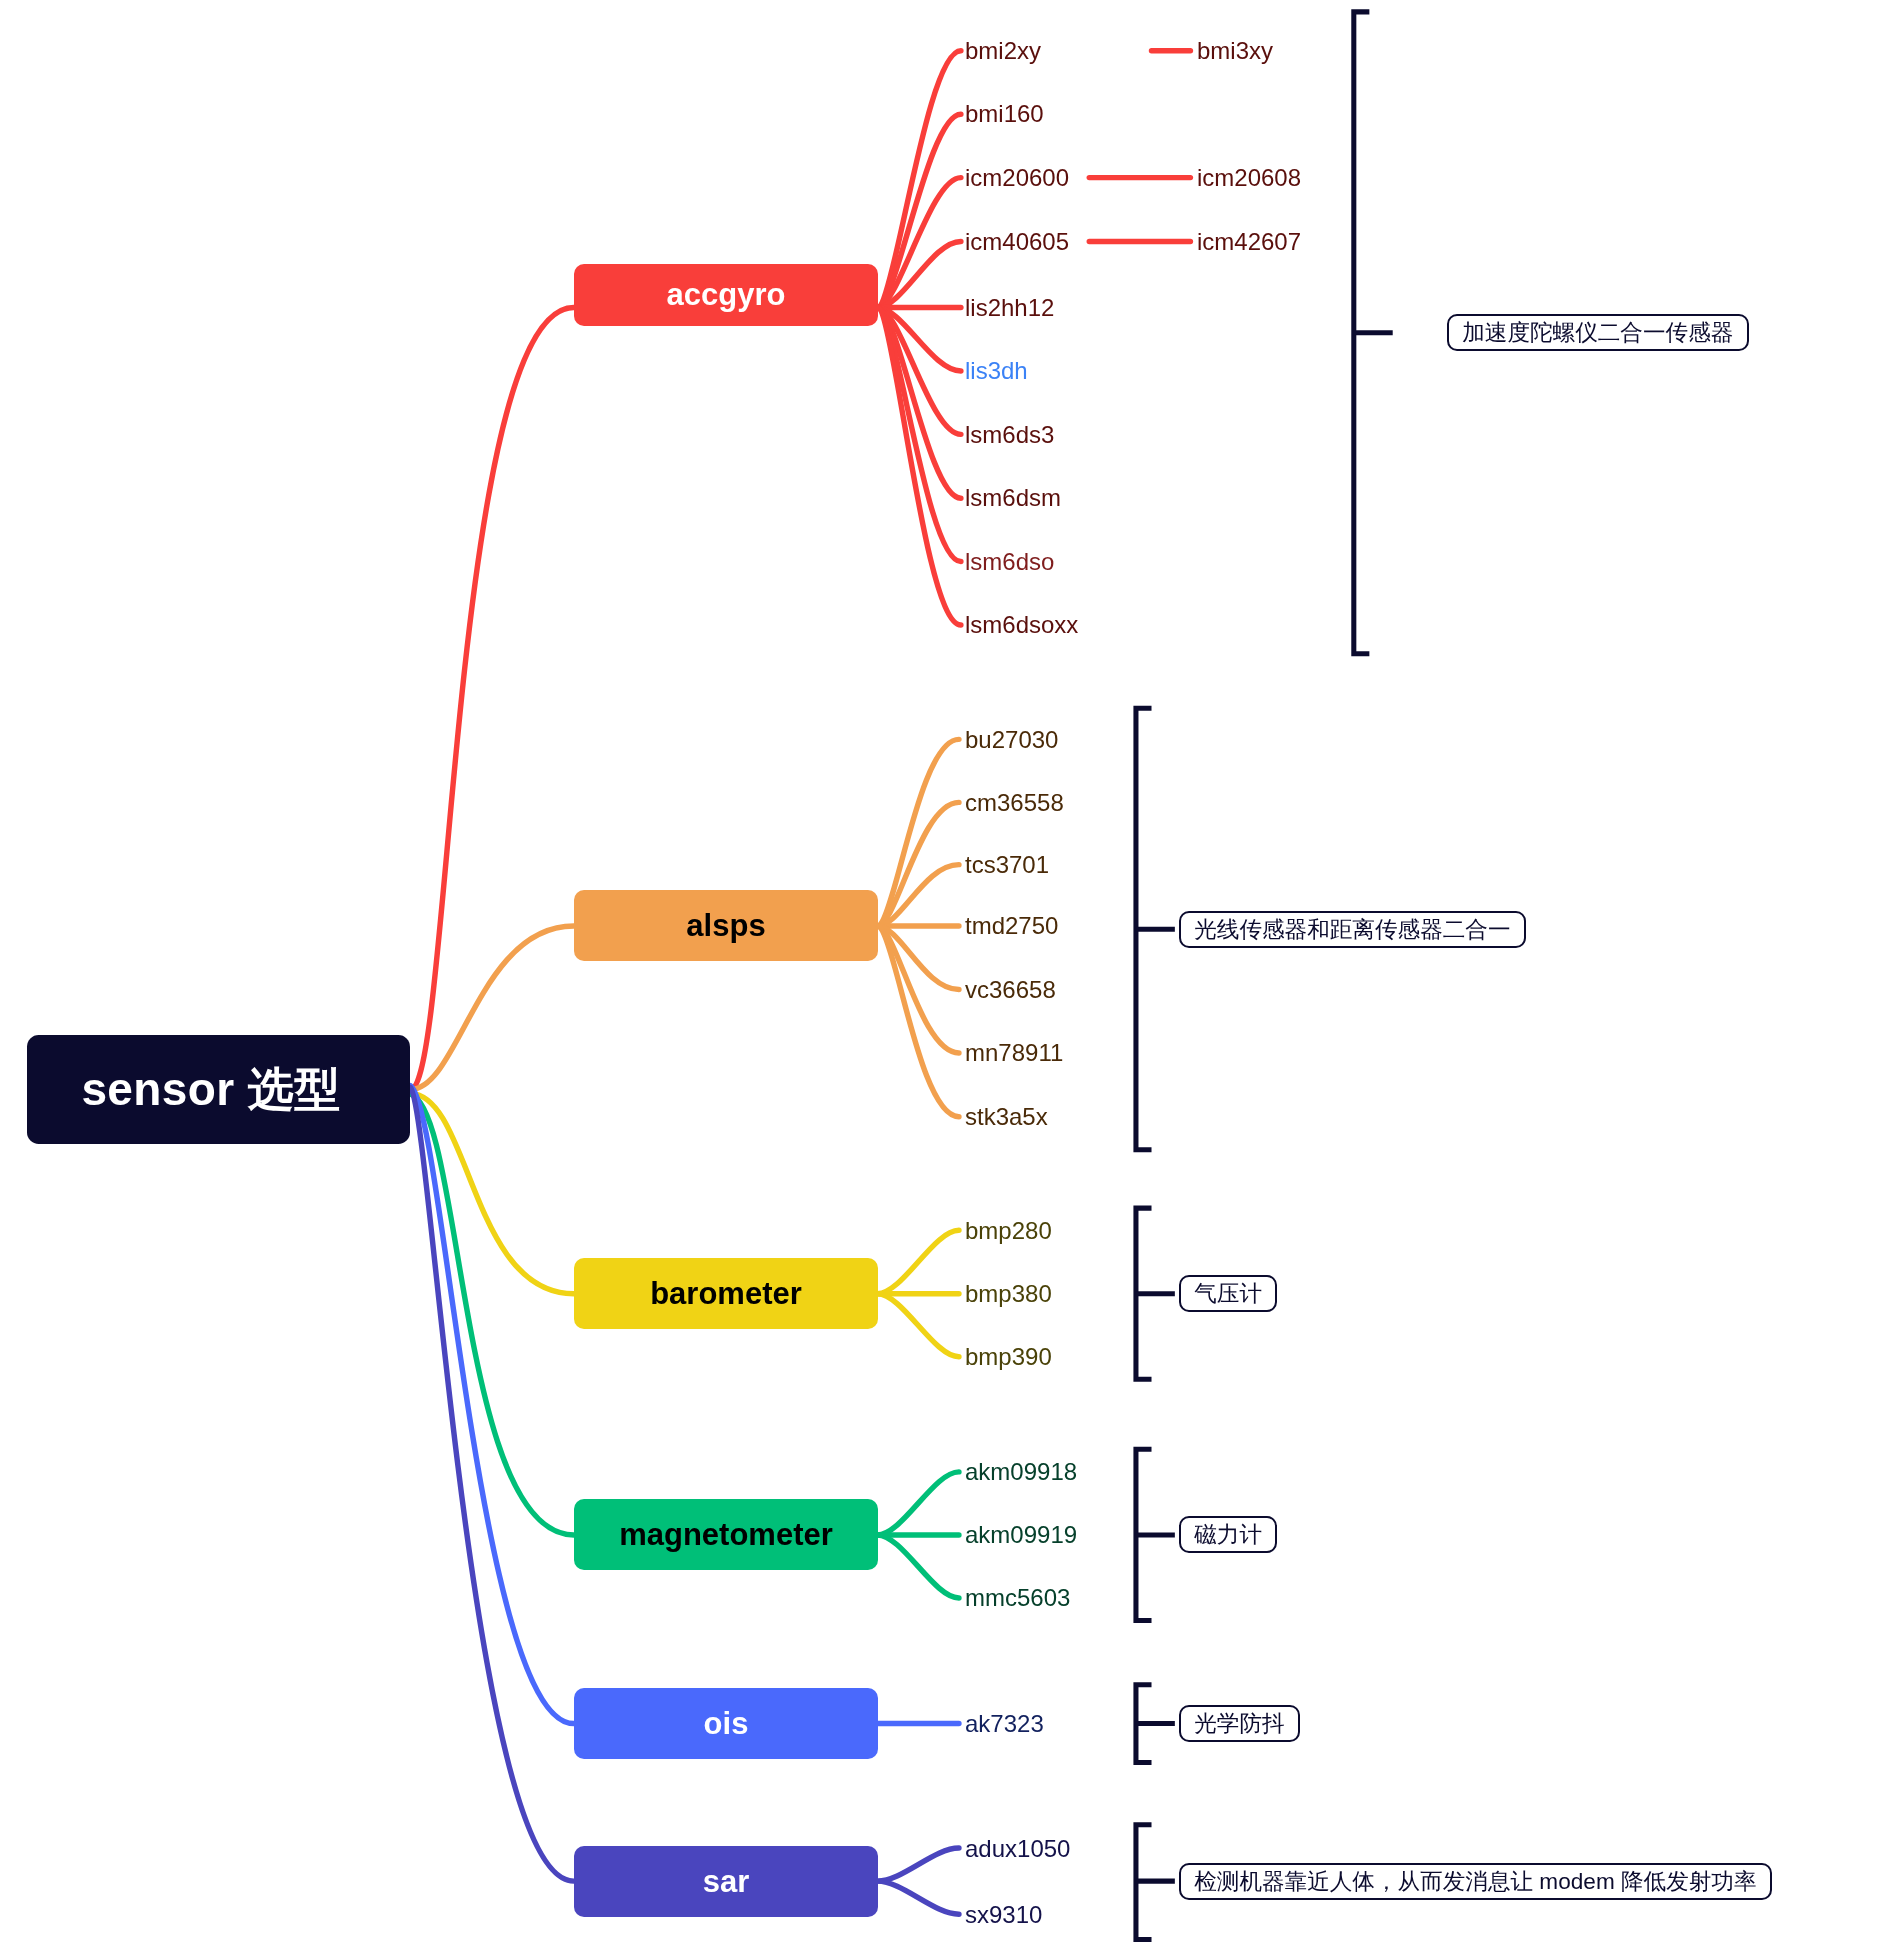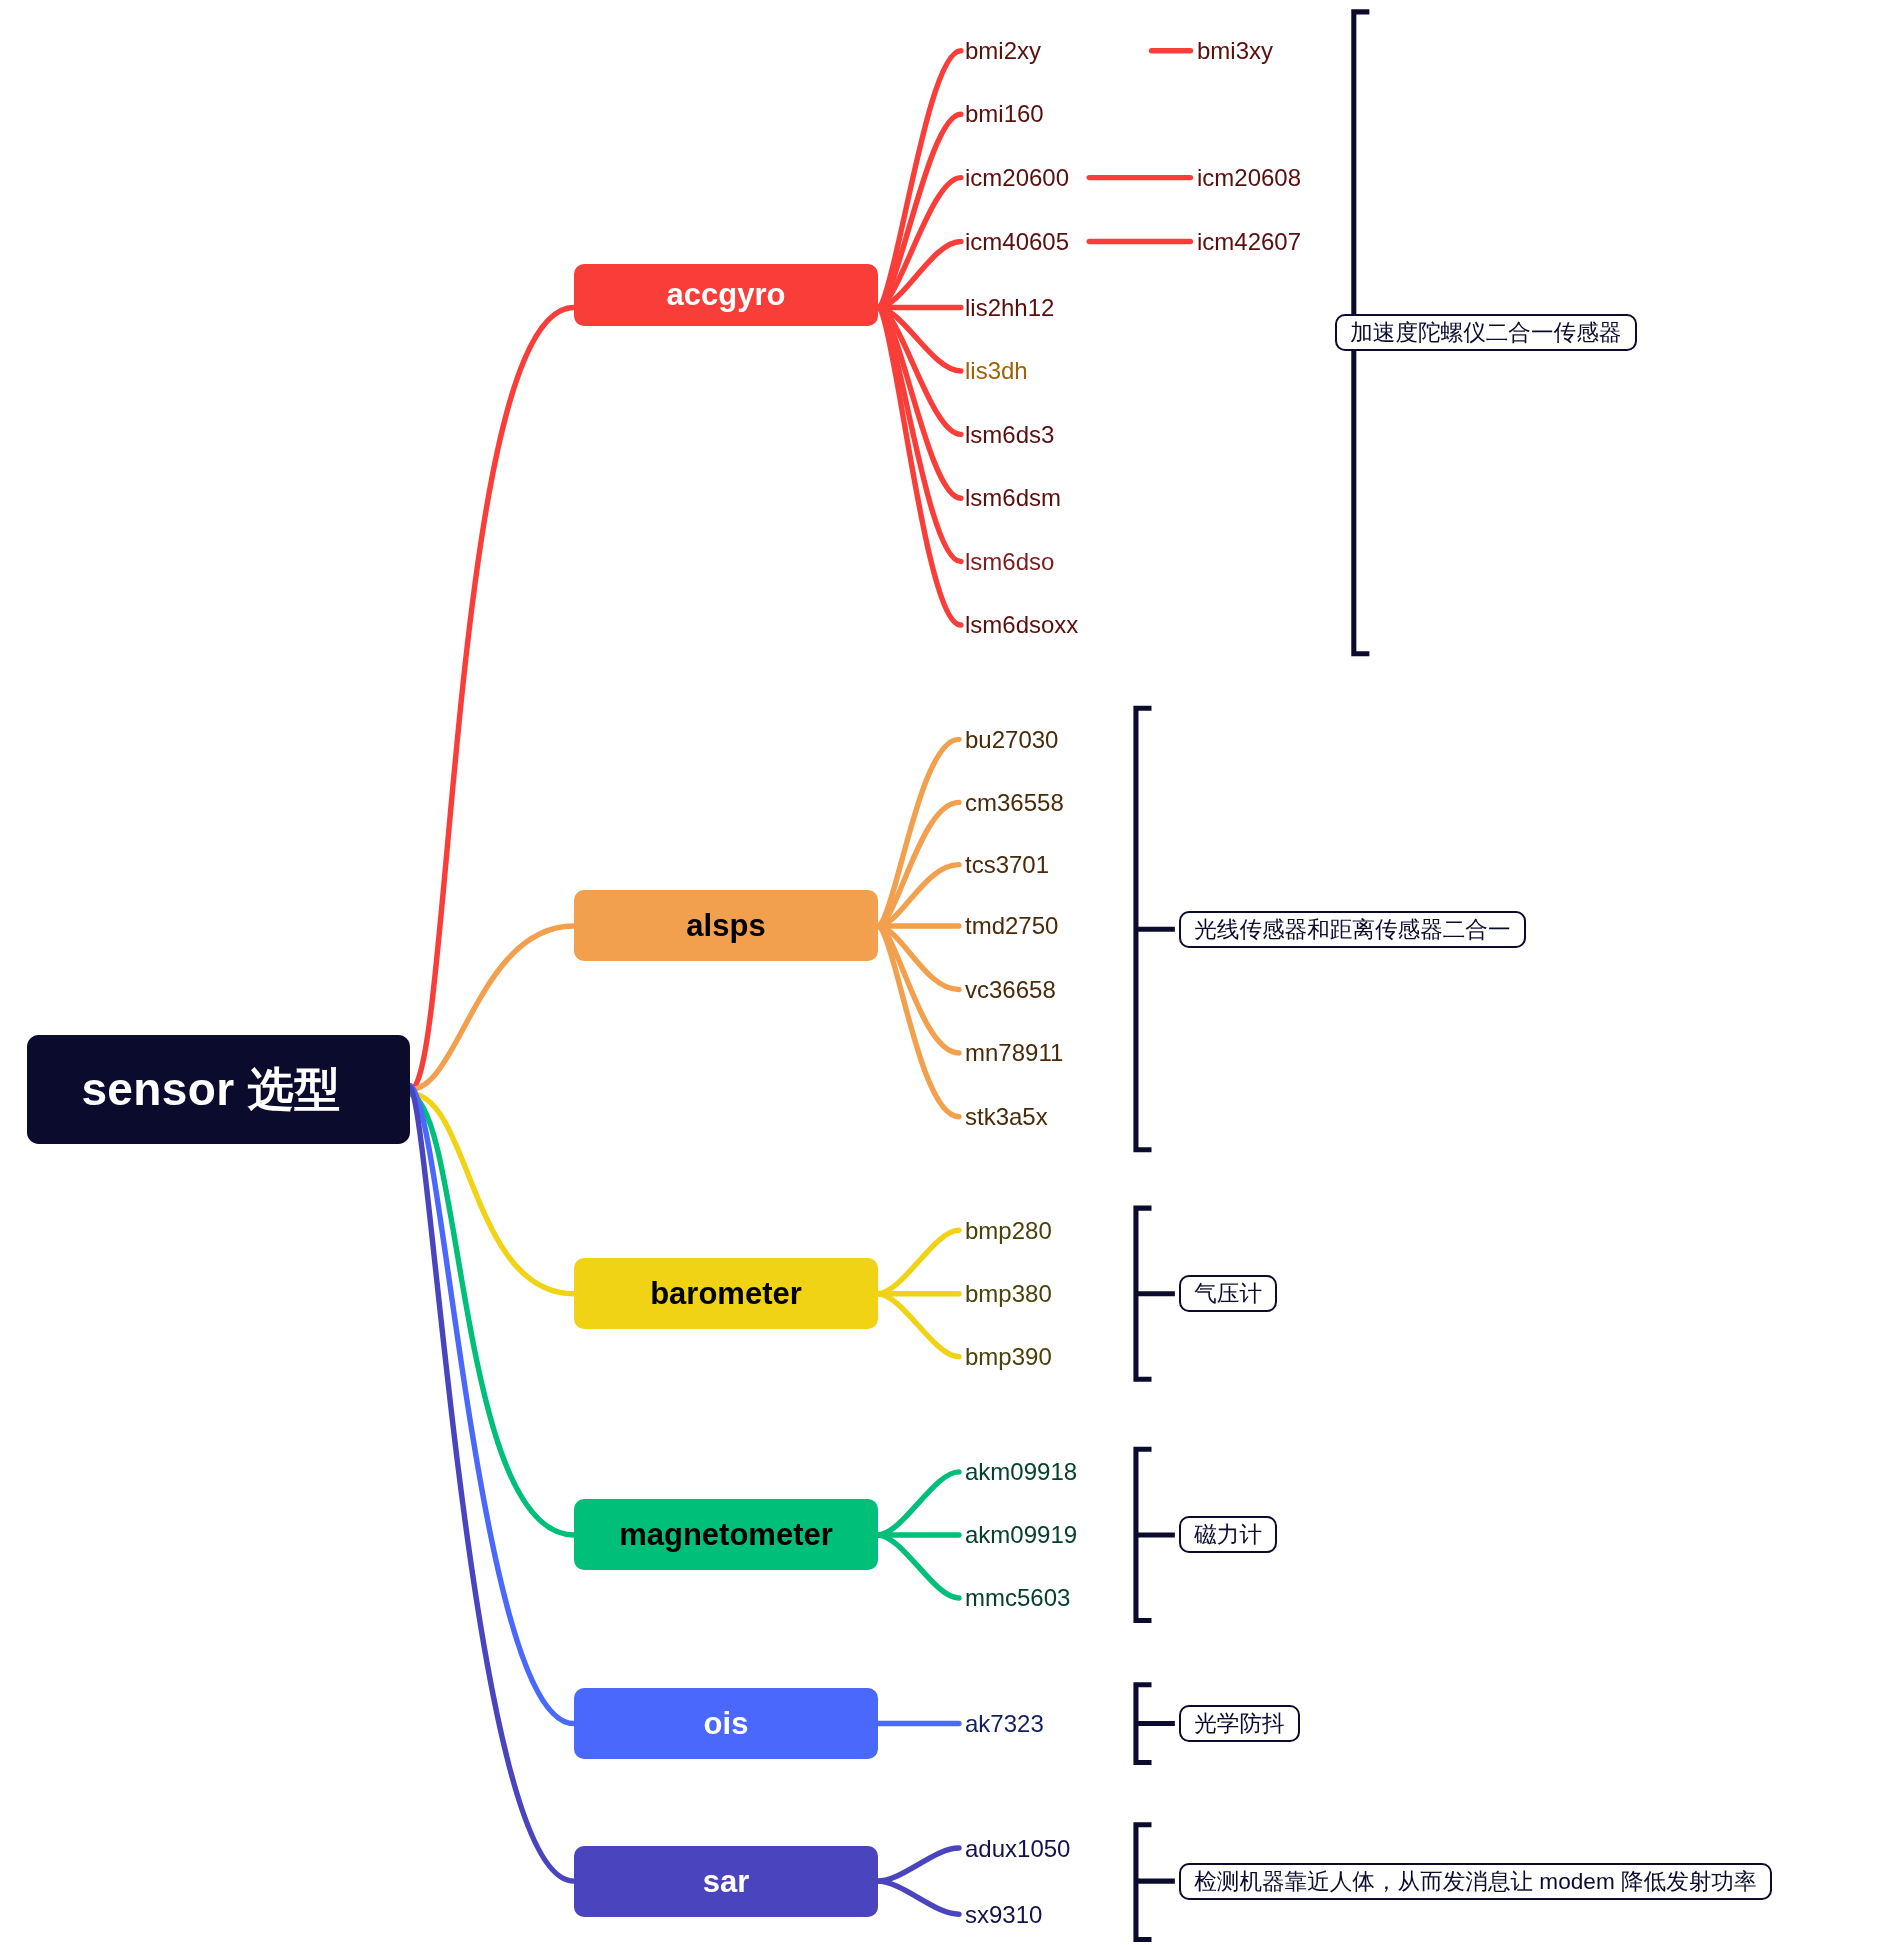--- a/index.html
+++ b/index.html
@@ -173,36 +173,36 @@
     </div>
   <div class="leaf-label" style="left:965px; top:228px; color:#5A0F0C;">
       <span>icm40605</span>
     </div>
   <div class="leaf-label" style="left:1197px; top:228px; color:#5A0F0C;">
       <span>icm42607</span>
     </div>
   <div class="leaf-label" style="left:965px; top:294px; color:#5A0F0C;">
       <span>lis2hh12</span>
     </div>
-  <div class="leaf-label" style="left:965px; top:357px; color:#a16207;justify-content:center;">
+  <div class="leaf-label" style="left:965px; top:357px; color:#3b82f6;justify-content:center;">
       <span>lis3dh</span>
     </div>
   <div class="leaf-label" style="left:965px; top:421px;color:#5A0F0C;">
       <span>lsm6ds3</span>
     </div>
   <div class="leaf-label" style="left:965px; top:484px;color:#5A0F0C;">
       <span>lsm6dsm</span>
     </div>
   <div class="leaf-label" style="left:965px; top:548px;color:#7f1d1d;">
       <span>lsm6dso</span>
     </div>
   <div class="leaf-label" style="left:965px; top:611px;color:#5A0F0C;">
       <span>lsm6dsoxx</span>
     </div>
-  <div class="note-box" style="left:1335px; top:314px;">
+  <div class="note-box" style="left:1447px; top:314px;">
     <span>加速度陀螺仪二合一传感器</span>
   </div>
 
   <div class="node branch-node" style="left:574px; top:890px; width:304px; height:71px; background:#F2A04E; color:#000000;">
     <span>alsps</span>
   </div>
   <div class="leaf-label" style="left:965px; top:726px; color:#4A2A08;">
       <span>bu27030</span>
     </div>
   <div class="leaf-label" style="left:965px; top:789px; color:#4A2A08;">

